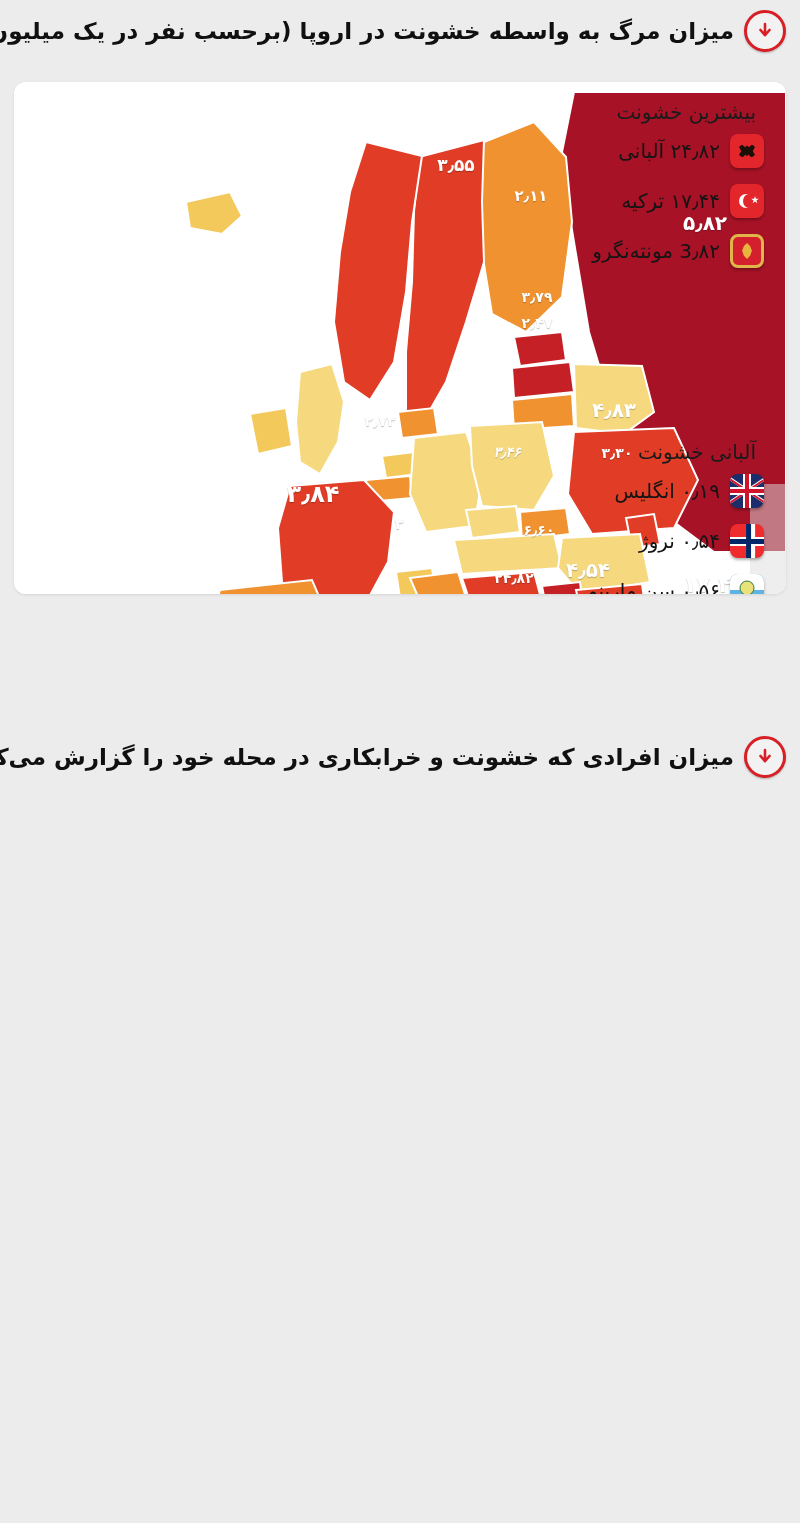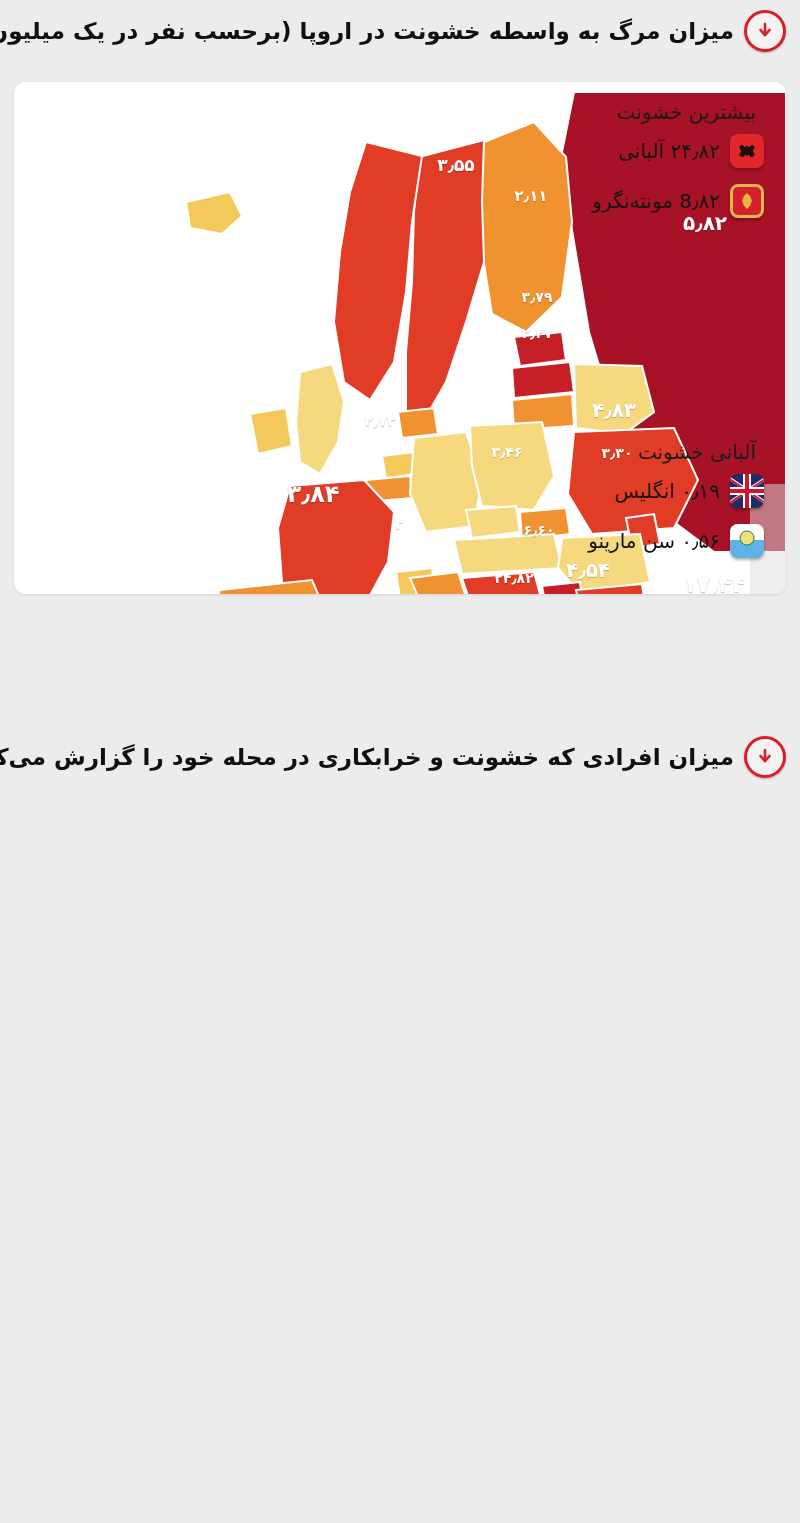--- a/index.html
+++ b/index.html
@@ -202,59 +202,75 @@
     <div class="corner-fade" style="right:0;bottom:0;width:36px;height:110px;border-radius:8px 0 0 0;"></div>
 
     <div class="legend" id="legend-top">
       <div class="legend-title">بیشترین خشونت</div>
 
       <div class="legend-row">
         <span class="flag fl-al"></span>
         <span class="legend-text">۲۴٫۸۲ آلبانی</span>
       </div>
       <div class="legend-row">
+        <span class="flag fl-tr">
+          <span class="cres"></span>
+            <span class="star"></span>
+        </span>
+        <span class="legend-text">۱۷٫۴۴ ترکیه</span>
+      </div>
+      <div class="legend-row">
         <span class="flag fl-me"></span>
-        <span class="legend-text">8٫۸۲ مونته‌نگرو</span>
+        <span class="legend-text">3٫۸۲ مونته‌نگرو</span>
       </div>
     </div>
 
     <div class="legend" id="legend-bottom">
       <div class="legend-title">آلبانی خشونت</div>
 
       <div class="legend-row">
         <span class="flag fl-gb">
           <span class="d1"></span>
             <span class="d2"></span>
           <span class="d3"></span>
             <span class="d4"></span>
           <span class="hv"></span>
             <span class="vv"></span>
           <span class="hr"></span>
             <span class="vr"></span>
         </span>
         <span class="legend-text">۰٫۱۹ انگلیس</span>
       </div>
       <div class="legend-row">
+        <span class="flag fl-no">
+          <span class="hw"></span>
+            <span class="vw"></span>
+          <span class="hb"></span>
+            <span class="vb"></span>
+        </span>
+        <span class="legend-text">۰٫۵۴ نروژ</span>
+      </div>
+      <div class="legend-row">
         <span class="flag fl-sm">
           <span class="top"></span>
             <span class="emb"></span>
         </span>
         <span class="legend-text">۰٫۵۶ سن مارینو</span>
       </div>
     </div>
 
     <div id="map-values">
         <span class="mval" style="left: 442px; top: 83px; font-size: 17px;">۳٫۵۵</span>
         <span class="mval" style="left: 517px; top: 114px; font-size: 15px;">۲٫۱۱</span>
         <span class="mval" style="left: 691px; top: 141px; font-size: 20px;">۵٫۸۲</span>
         <span class="mval" style="left: 523px; top: 215px; font-size: 14px;">۳٫۷۹</span>
-        <span class="mval" style="left: 523px; top: 251px; font-size: 14px;">۲٫۴۷</span>
+        <span class="mval" style="left: 523px; top: 241px; font-size: 14px;">۲٫۴۷</span>
         <span class="mval" style="left: 322px; top: 339px; font-size: 14px; margin-left: 44px;">۲٫۷۳</span>
         <span class="mval" style="left: 600px; top: 328px; font-size: 20px;">۴٫۸۳</span>
-        <span class="mval" style="left: 493px; top: 370px; font-size: 14px;">۳٫۴۶</span>
+        <span class="mval" style="left: 493px; top: 370px; font-size: 14px; font-style: italic;">۳٫۴۶</span>
         <span class="mval" style="left: 603px; top: 371px; font-size: 14px; text-align: center;">۳٫۳۰</span>
         <span class="mval" style="left: 299px; top: 412px; font-size: 24px;">۳٫۸۴</span>
         <span class="mval" style="left: 385px; top: 442px; font-size: 15px;">۳</span>
         <span class="mval" style="left: 525px; top: 448px; font-size: 14px;">۶٫۶۰</span>
         <span class="mval" style="left: 574px; top: 488px; font-size: 20px;">۴٫۵۴</span>
         <span class="mval" style="left: 500px; top: 496px; font-size: 14px;">۲۴٫۸۲</span>
         <span class="mval" style="left: 700px; top: 502px; font-size: 22px;">۱۷٫۴۴</span>
       </div>
   </div>
 </div>

